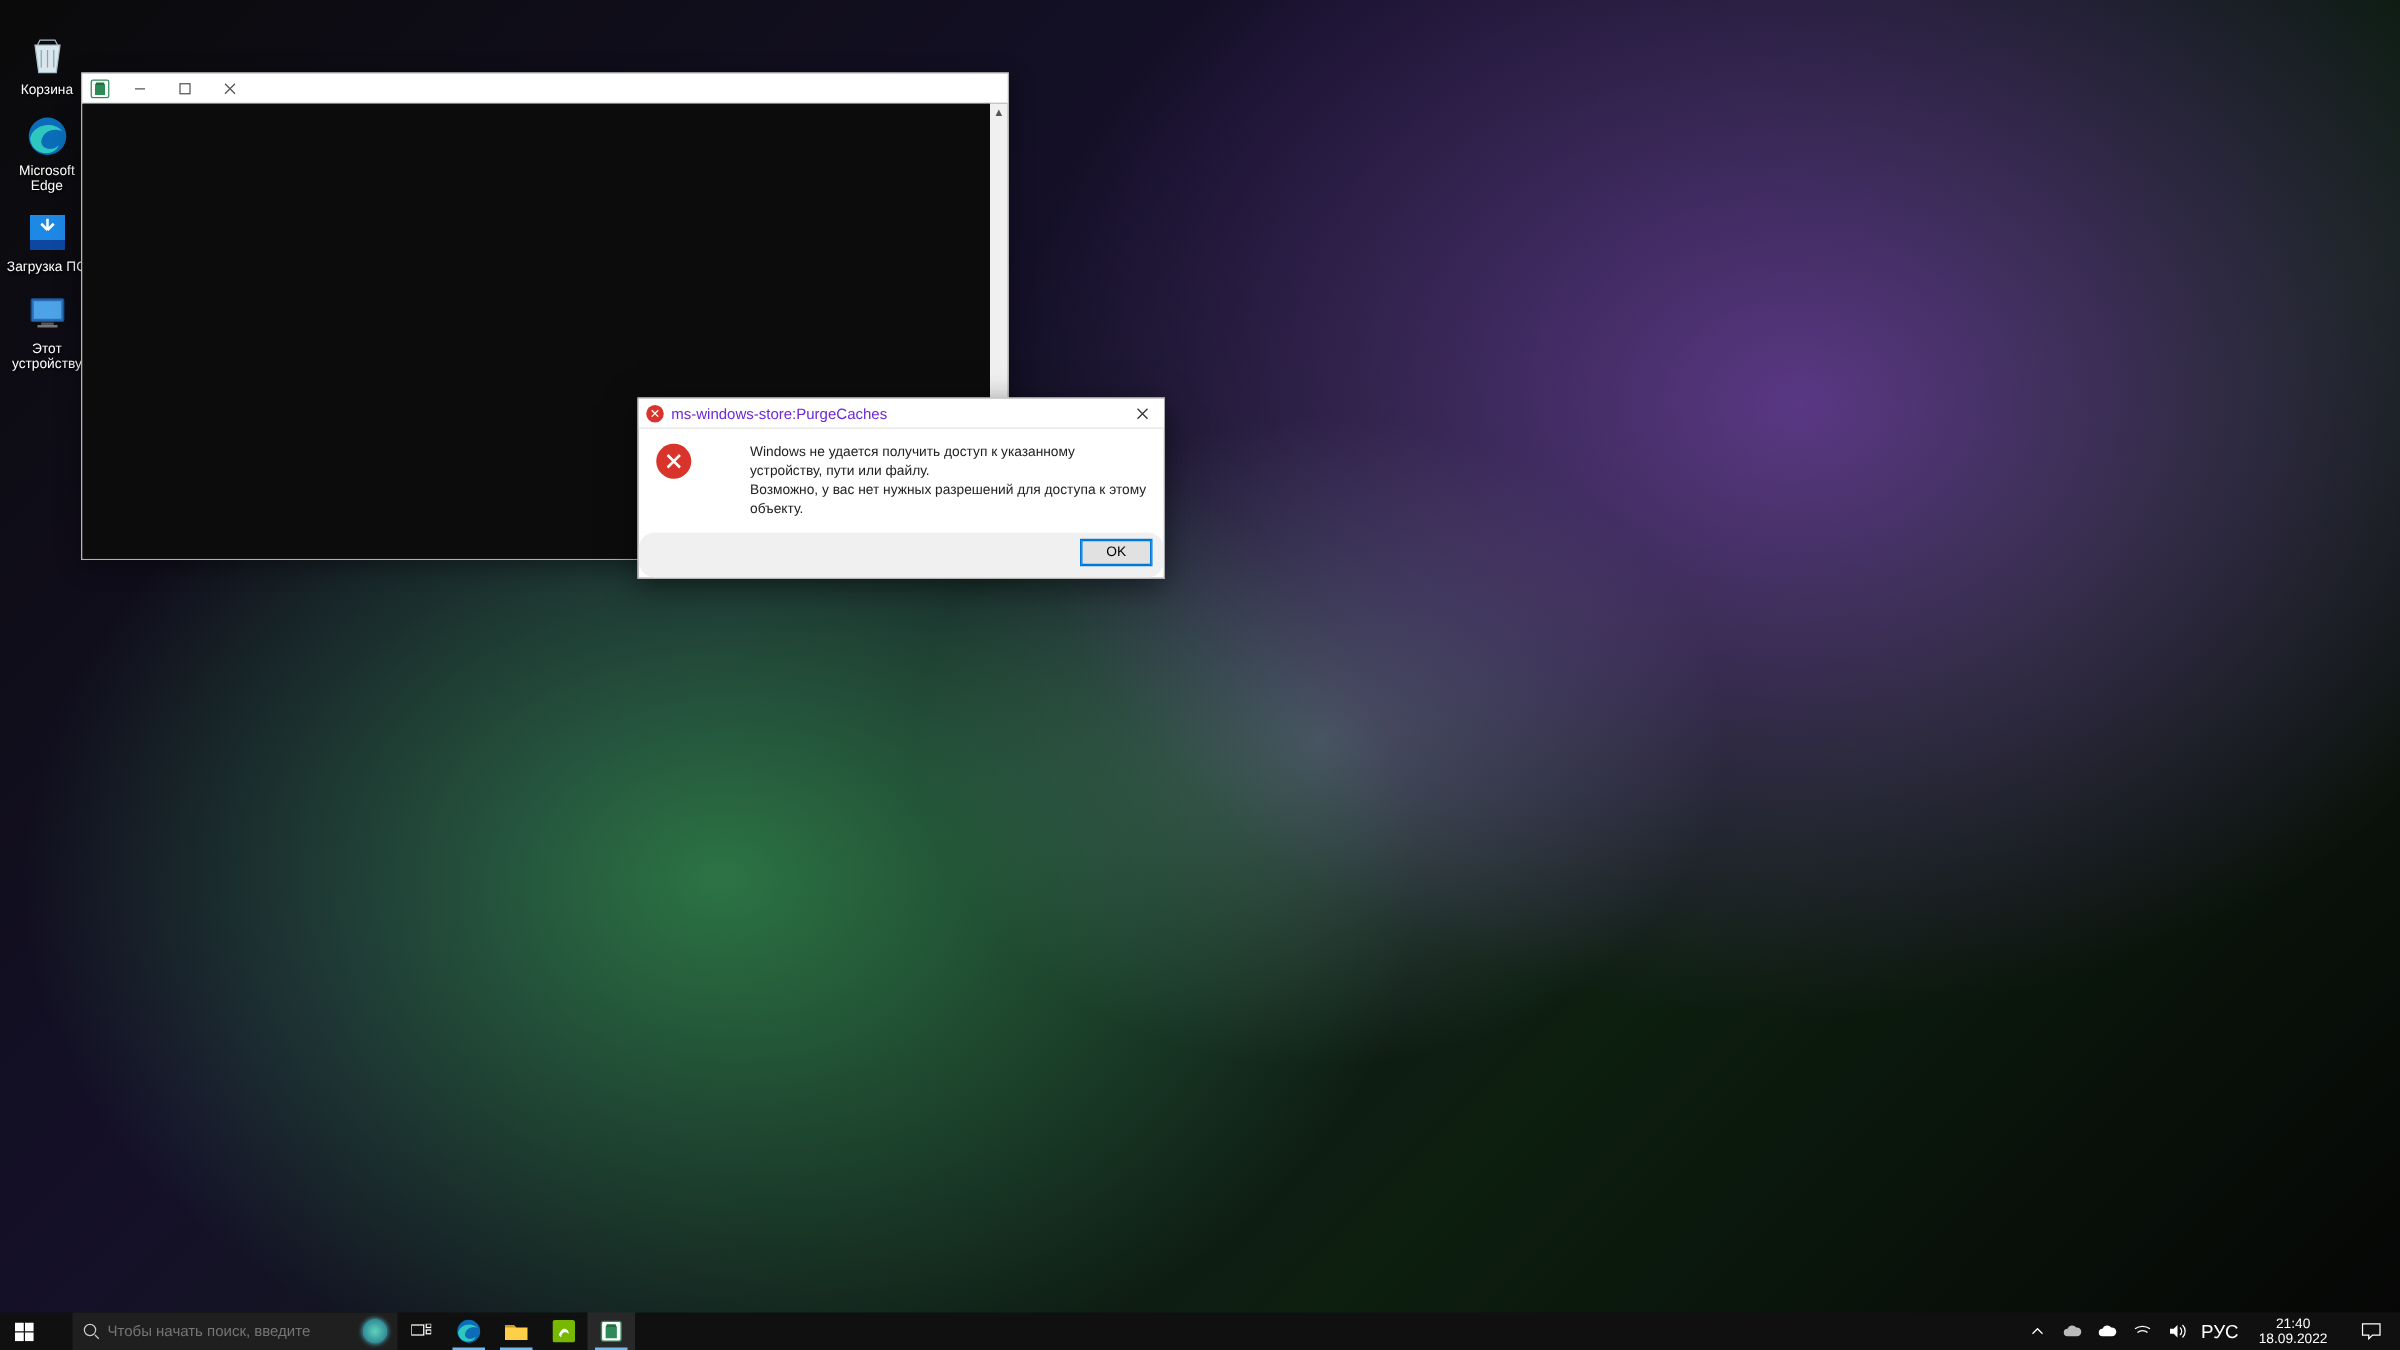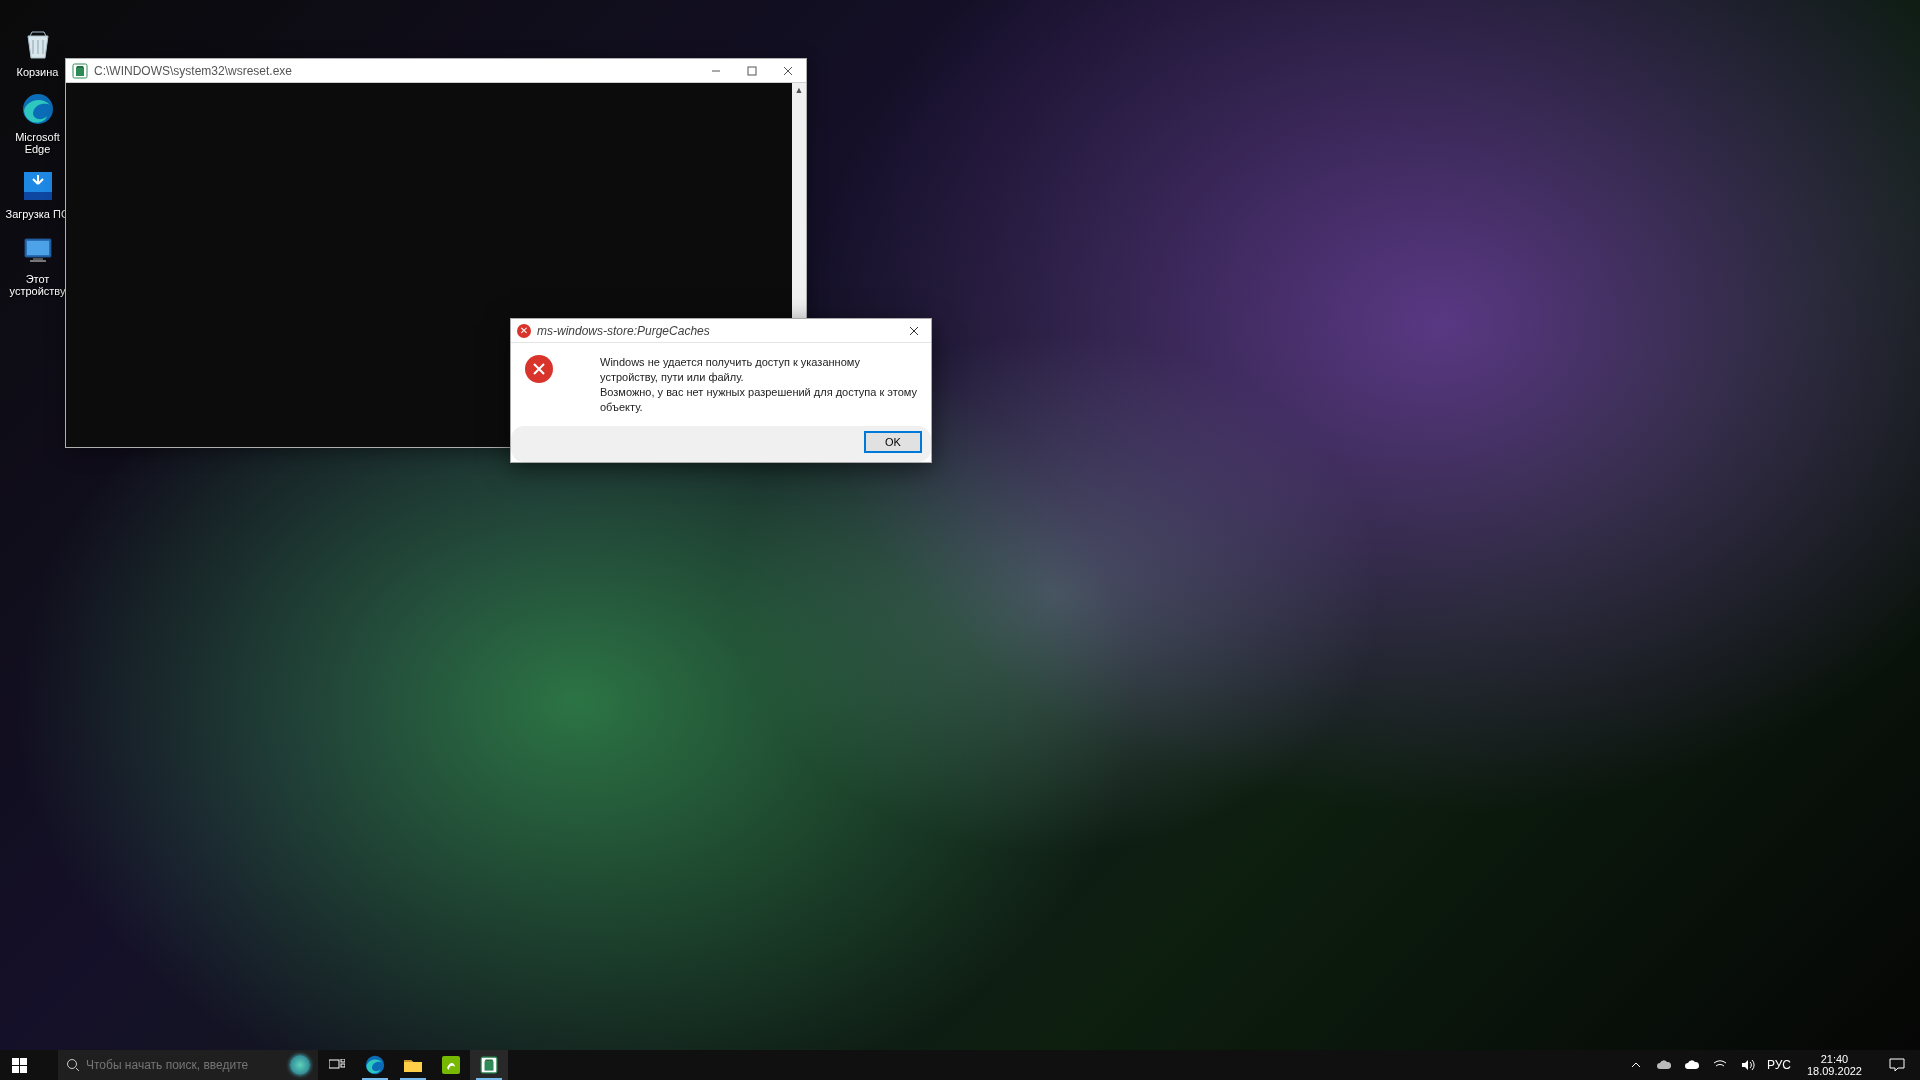--- a/index.html
+++ b/index.html
@@ -59,21 +59,21 @@
   box-shadow: 0 6px 24px rgba(0,0,0,0.5);
 }
 .err-titlebar {
   height: 24px;
   display: flex;
   align-items: center;
   padding-left: 6px;
   background: #fff;
   border-bottom: 1px solid #e4e4e4;
 }
-.err-title { flex: 1; font-size: 12px; color: #404040; font-style: italic; }
+.err-title { flex: 1; font-size: 12px; color: #6d28d9; }
 .err-body { display: flex; padding: 12px 14px; gap: 33px; }
 .err-icon { width: 28px; height: 28px; margin-right: 14px; flex-shrink: 0; border-radius: 50%; background: #d9342b; display: flex; align-items: center; justify-content: center; color: #fff; font-weight: 700; }
 .err-text { font-size: 11px; color: #222; line-height: 1.35; }
 .err-footer { display:flex; justify-content:flex-end; padding: 6px 10px 10px; background:#f0f0f0;border-radius:13px; }
 .ok-btn { width: 56px; height: 20px; font-size: 11px; border: 1px solid #0078d7; background: #e1e1e1; outline:1px solid #0078d7; }
 
 
 .taskbar {
   position: absolute;
   left: 0; bottom: 0;
@@ -157,21 +157,20 @@
 
   <div class="console-window">
     <div class="console-titlebar">
       <div class="console-titlebar-icon">
         <svg width="16" height="16" viewBox="0 0 16 16">
             <rect x="1" y="1" width="14" height="14" rx="1.5" fill="#fff" stroke="#2e8b57"></rect>
             <path d="M4 5h8v8H4z" fill="#2e8b57"></path>
             <path d="M4 5l1-2h6l1 2" fill="#1f6e3d"></path>
           </svg>
       </div>
-      <div class="console-title">C:\WINDOWS\system32\wsreset.exe</div>
       <div class="win-controls">
         <div class="win-btn">
             <svg width="10" height="10">
               <path d="M1 5h8" stroke="#555"></path>
             </svg>
           </div>
         <div class="win-btn">
             <svg width="10" height="10">
               <rect x="1" y="1" width="8" height="8" fill="none" stroke="#555"></rect>
             </svg>
@@ -289,21 +288,21 @@
           <svg width="14" height="12" viewBox="0 0 14 12">
             <path d="M1 4a10 10 0 0112 0M3 7a6 6 0 018 0M7 10h.01" fill="none" stroke="#fff"></path>
           </svg>
         </div>
       <div class="tr-ico">
           <svg width="14" height="12" viewBox="0 0 14 12">
             <path d="M1 4h3l3-3v10l-3-3H1z" fill="#fff"></path>
             <path d="M9 3a4 4 0 010 6M11 1a7 7 0 010 10" fill="none" stroke="#fff"></path>
           </svg>
         </div>
-      <div class="tr-ico" style="width:auto;font-size:12px">РУС</div>
+      <div class="tr-ico" style="width:auto;font-size:15px">РУС</div>
       <div class="clock">
         <div>21:40</div>
         <div>18.09.2022</div>
       </div>
       <div class="notif">
         <svg width="16" height="14" viewBox="0 0 16 14">
             <path d="M1 1h14v9H9l-3 3v-3H1z" fill="none" stroke="#fff"></path>
           </svg>
       </div>
     </div>

